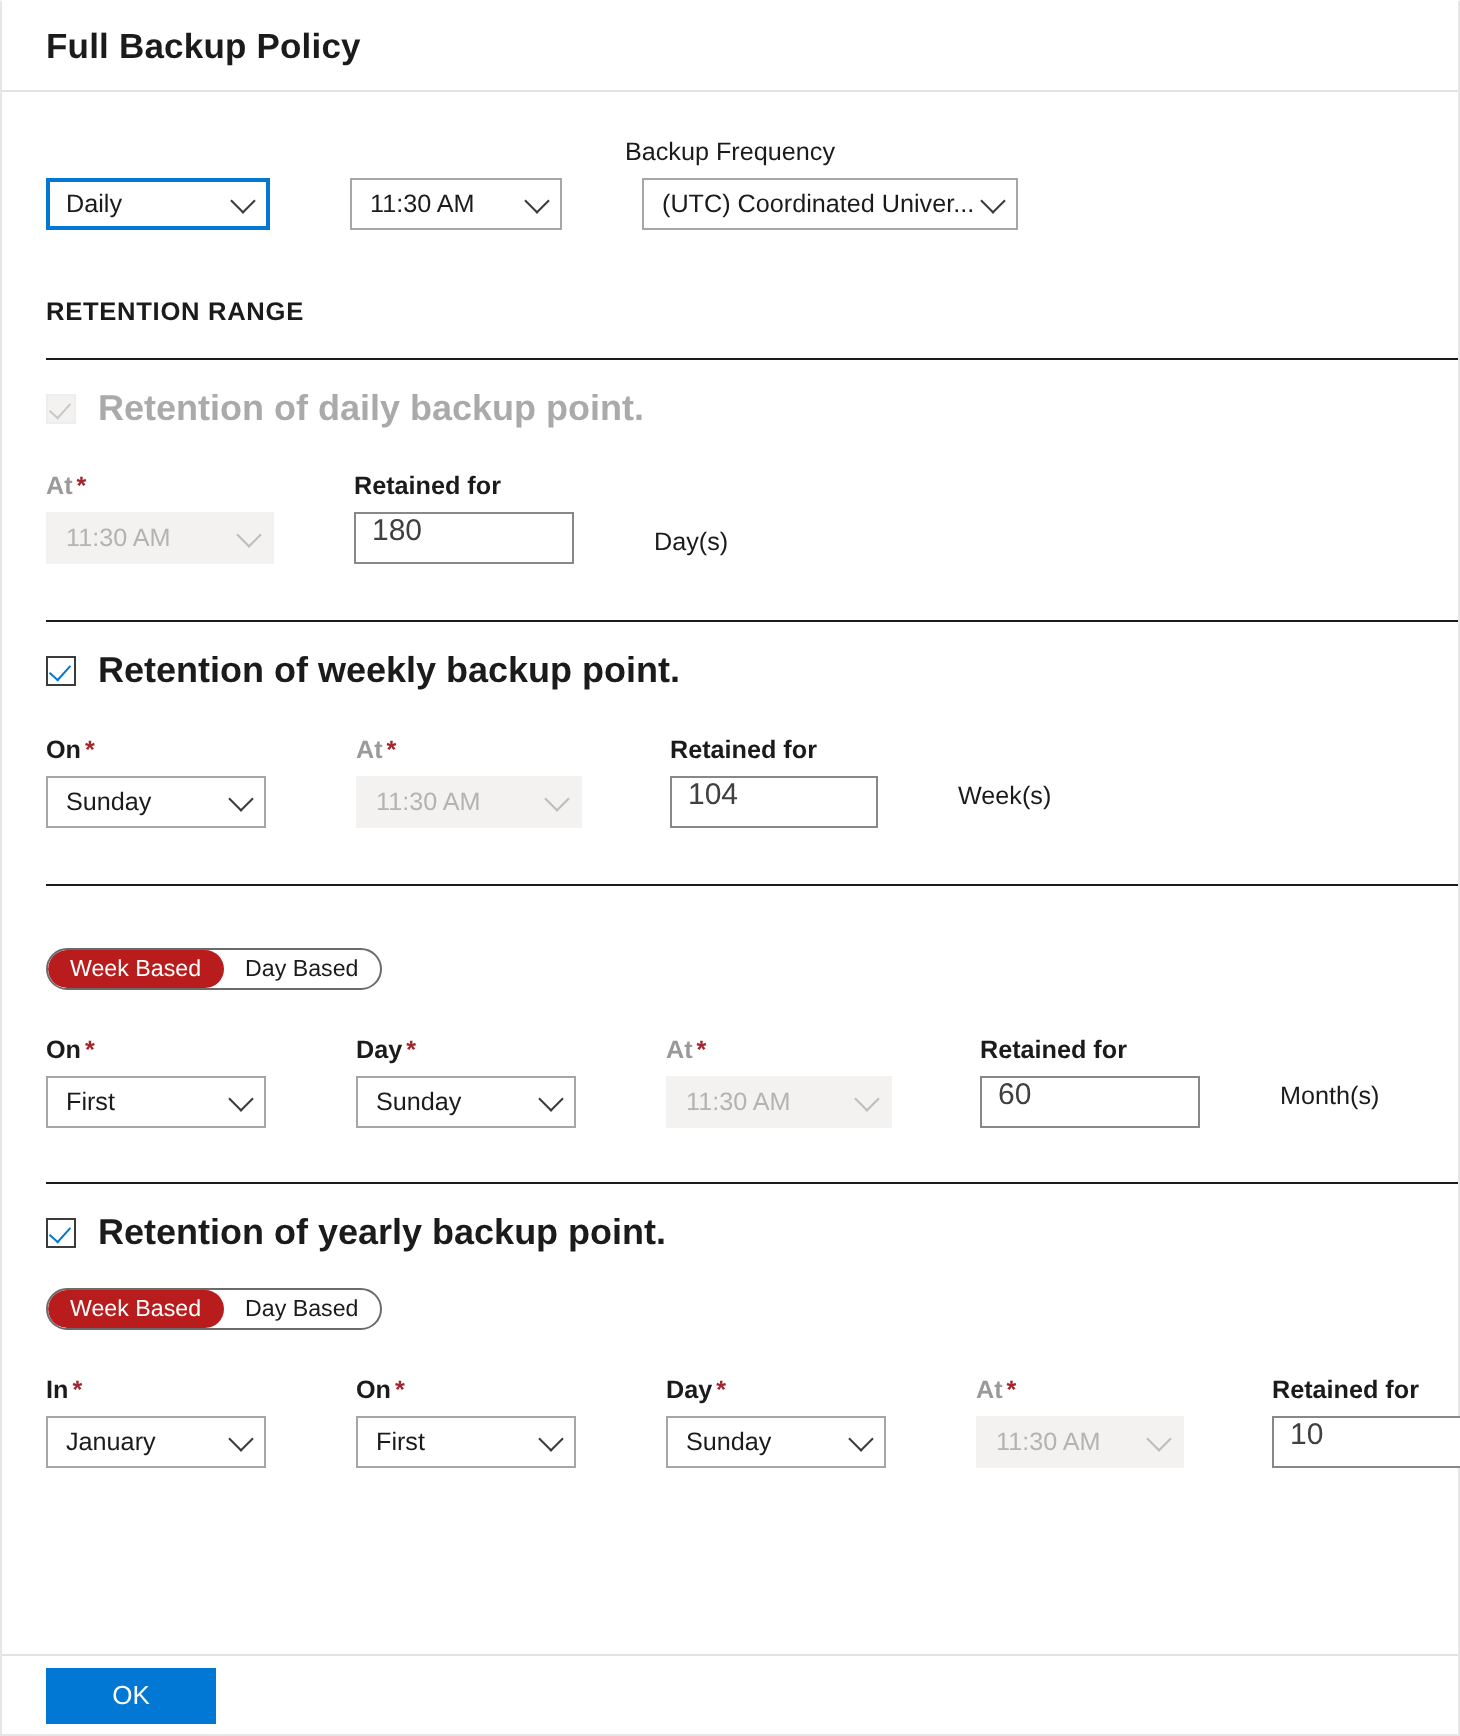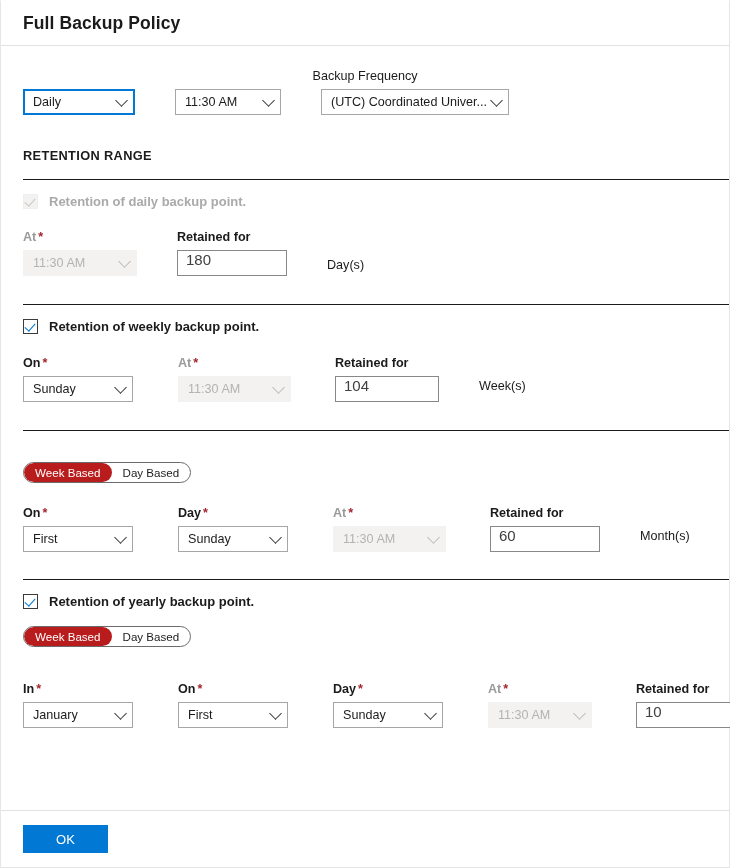--- a/index.html
+++ b/index.html
@@ -135,21 +135,21 @@
     position: absolute;
     left: 3px; top: 1px;
     width: 6px; height: 10px;
     border-right: 1.7px solid #0078d4;
     border-bottom: 1.7px solid #0078d4;
     transform: rotate(42deg);
   }
   .cb.disabled .tick { border-color: #c8c8c8; }
   .cb-label {
     margin-left: 11px;
-    font-size: 13px;
+    font-size: 18px;
     font-weight: 700;
     color: #1b1b1b;
   }
   .cb-label.muted { color: #aaaaaa; }
 
   
   .pill {
     display: inline-flex;
     align-items: center;
     height: 21px;
@@ -170,21 +170,21 @@
     background: #b91c1c;
     color: #ffffff;
     border-radius: 11px;
     font-weight: 400;
   }
 
   
   .footer {
     position: absolute;
     left: 0; right: 0; bottom: 0;
-    height: 57px;
+    height: 40px;
     border-top: 1px solid #e3e3e3;
     display: flex; align-items: center;
     padding-left: 22px;
     background: #ffffff;
   }
   .ok {
     width: 85px; height: 28px;
     background: #0078d4;
     color: #ffffff;
     border: none;
@@ -337,21 +337,21 @@
           <span class="tick"></span>
         </div>
         <div class="cb-label">Retention of yearly backup point.</div>
       </div>
       <div style="margin-top:17px">
         <div class="pill">
           <div class="pill-seg on">Week Based</div>
           <div class="pill-seg">Day Based</div>
         </div>
       </div>
-      <div class="row" style="margin-top:34px">
+      <div class="row" style="margin-top:22px">
         <div class="cell">
           <div class="field-label bold"><span>In</span><span class="req">*</span></div>
           <div class="sel" style="width:110px">
             <span>January</span>
             <span class="chev"></span>
           </div>
         </div>
         <div class="cell" style="margin-left:5px">
           <div class="field-label bold"><span>On</span><span class="req">*</span></div>
           <div class="sel" style="width:110px">

